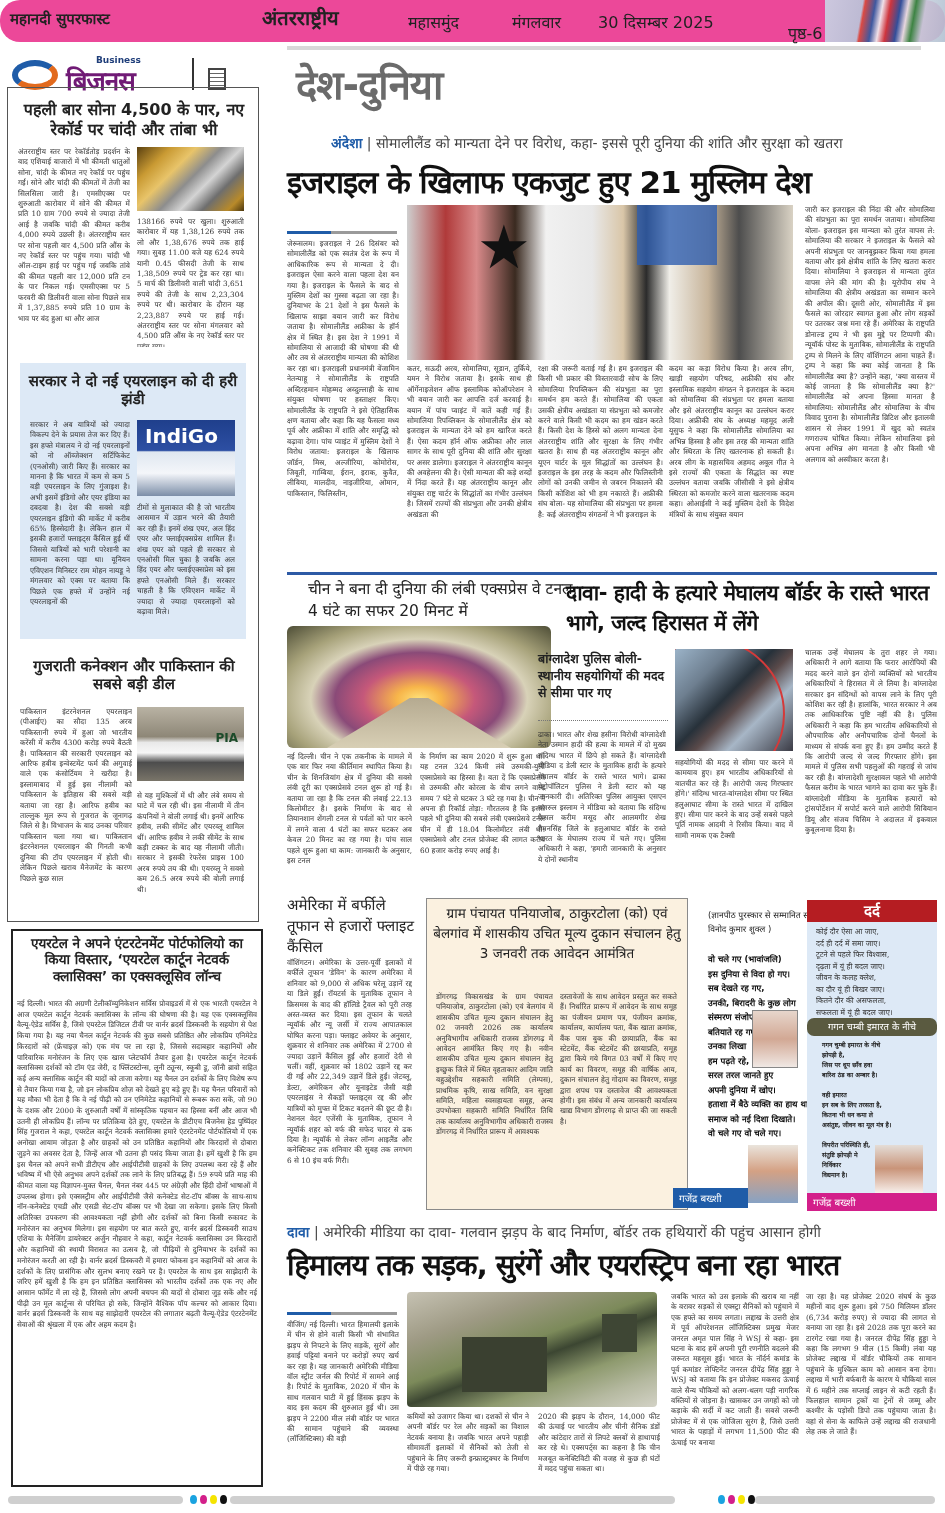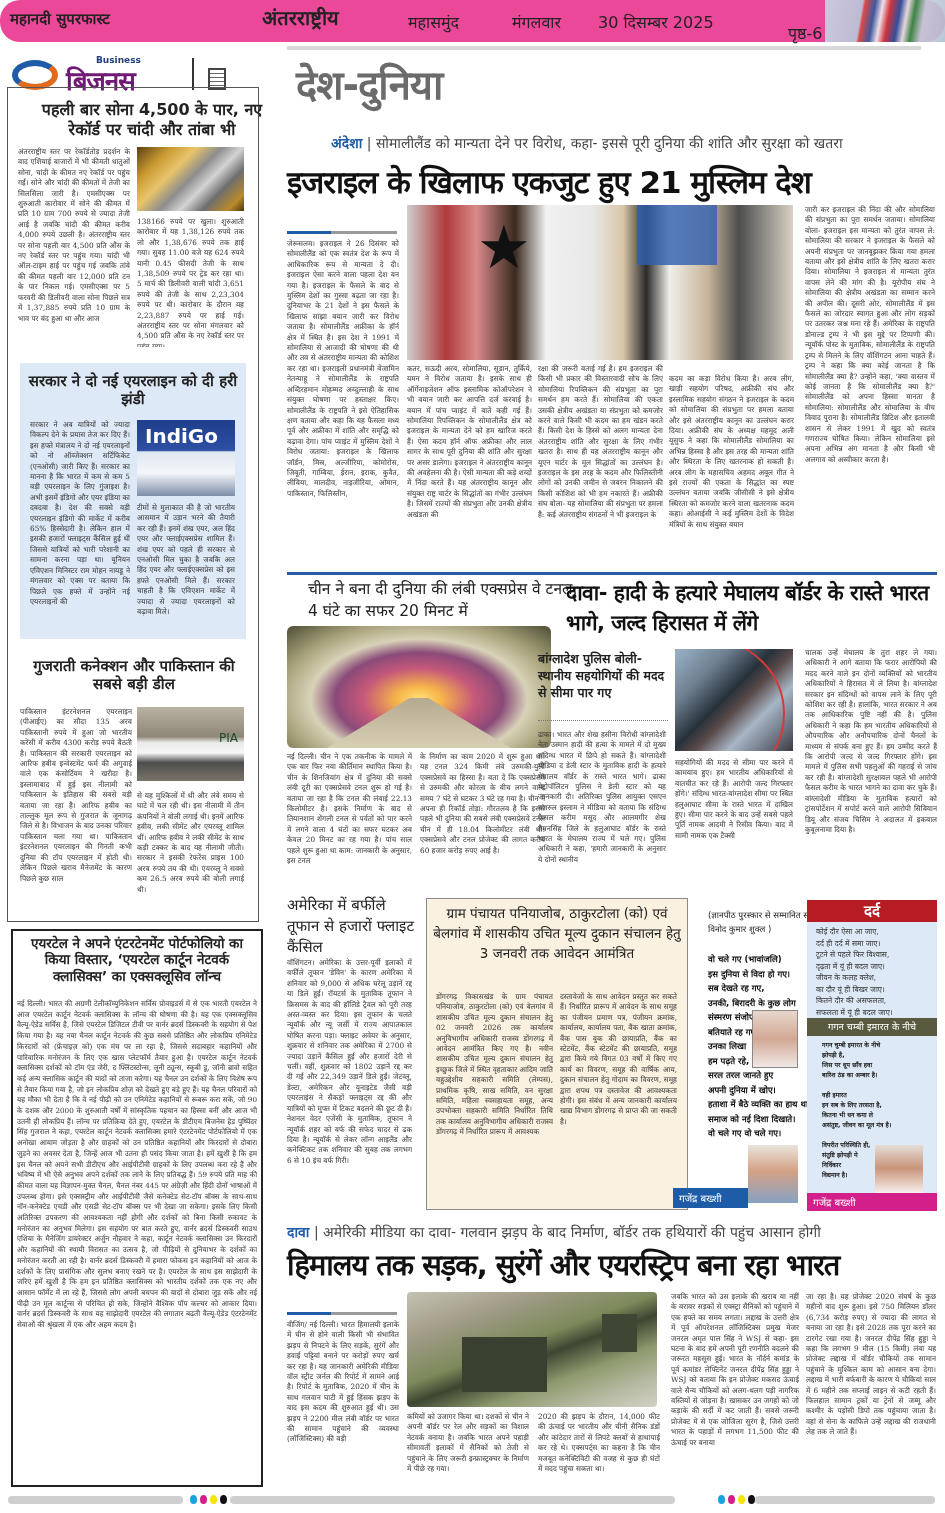--- a/index.html
+++ b/index.html
@@ -25,37 +25,37 @@
   .biz-swoosh { position:absolute; left:0; top:6px; width:46px; height:30px; border-radius:50%; border:6px solid #1f5ca8; border-right-color:#e26a1d; border-bottom-color:#e26a1d; }
   .biz-en { position:absolute; left:84px; top:1px; font-family:"DejaVu Sans",sans-serif; font-size:9px; font-weight:bold; color:#1f3e7a; }
   .biz-hi { position:absolute; left:54px; top:8px; font-family:"DejaVu Sans",sans-serif; font-size:26px; font-weight:bold; color:#701a75; letter-spacing:-1px; }
   .biz-bar { position:absolute; left:180px; top:4px; width:2px; height:32px; background:#333; }
   .biz-bldg { position:absolute; left:196px; top:14px; width:18px; height:22px; border:2px solid #444; background: repeating-linear-gradient(#fff 0 3px, #666 3px 4px); }
 
   .lcol-box { left: 7px; top: 87px; width: 252px; height: 835px; border: 1.5px solid #555; }
   .box-head { font-family: "DejaVu Sans", sans-serif; font-weight: bold; text-align: center; color: #222; line-height: 1.22; }
   .body-text { font-family: "DejaVu Serif", serif; font-size: 7.3px; line-height: 10.4px; color: #333; text-align: justify; overflow: hidden; }
 
-  .gold-head { left: 36px; top: 100px; width: 232px; font-size: 16px; }
+  .gold-head { left: 18px; top: 100px; width: 232px; font-size: 16px; }
   .gold-text1 { left: 18px; top: 147px; width: 112px; height: 200px; }
   .gold-img { left: 137px; top: 147px; width: 107px; height: 64px;
     background: linear-gradient(135deg, #5a4010 0%, #c99a33 20%, #e8c46a 35%, #8d8d8d 50%, #d4d4d4 62%, #6e6e6e 75%, #b88a2a 90%, #4a360e 100%); }
   .gold-text2 { left: 137px; top: 217px; width: 107px; height: 130px; }
 
   .air-box { left: 20px; top: 363px; width: 226px; height: 276px; background: #dde9f6; }
   .air-head { left: 26px; top: 372px; width: 214px; font-size: 15px; }
   .air-text1 { left: 30px; top: 420px; width: 100px; height: 215px; }
   .air-img { left: 137px; top: 420px; width: 98px; height: 76px; background: linear-gradient(180deg, #1f3f8c 0%, #2d4fa3 40%, #dfe7f0 42%, #f4f6fa 70%, #7c8ea8 100%); text-align: right; }
   .air-img span { position:absolute; left:8px; top:4px; font-family:"DejaVu Sans",sans-serif; font-size:20px; color:#fff; font-weight:bold; }
   .air-text2 { left: 137px; top: 503px; width: 98px; height: 132px; }
 
   .guj-head { left: 18px; top: 657px; width: 232px; font-size: 15px; }
   .guj-text1 { left: 20px; top: 707px; width: 112px; height: 205px; }
   .guj-img { left: 137px; top: 707px; width: 107px; height: 74px; background: linear-gradient(180deg, #b9b3a4 0%, #8e8777 40%, #e9e9e9 48%, #f7f7f7 62%, #4d4d4d 75%, #7a7569 100%); }
-  .guj-img span { position:absolute; right:6px; top:24px; font-family:"DejaVu Sans",sans-serif; font-size:12px; font-weight:normal; color:#1c4b2a;padding-left:20px; }
+  .guj-img span { position:absolute; right:6px; top:24px; font-family:"DejaVu Sans",sans-serif; font-size:12px; font-weight:bold; color:#1c4b2a;padding-left:20px; }
   .guj-text2 { left: 137px; top: 791px; width: 107px; height: 120px; }
 
   .airtel-box { left: 11px; top: 929px; width: 252px; height: 558px; border: 2px solid #222; }
   .airtel-head { left: 17px; top: 935px; width: 240px; font-size: 13.5px; }
   .airtel-text { left: 17px; top: 999px; width: 240px; height: 482px; font-size: 7.2px; line-height: 10.7px; }
 
   
   .desh-title { left: 296px; top: 56px; font-family: "DejaVu Sans", sans-serif; font-weight: bold; font-size: 40px; color: #6b6b6b; letter-spacing: -1px; }
 
   
@@ -67,21 +67,21 @@
 
   .blue-dash { height: 3px; width: 110px; background: linear-gradient(90deg, #1f5ca8 0 40%, #9a9a9a 40% 100%); }
   .bd1 { left: 287px; top: 231px; }
   .is-text1 { left: 287px; top: 239px; width: 112px; height: 330px; }
   .is-img { left: 407px; top: 205px; width: 386px; height: 155px;
     background: linear-gradient(90deg, #cfcfcf 0%, #b03a3a 10%, #d98a8a 18%, #3a2a20 28%, #f1f1f1 36%, #e8e8e8 48%, #d9c6a8 56%, #2b2b2b 62%, #f0eee8 68%, #c7b49a 78%, #4d4d4d 86%, #d9d2c4 100%); }
   .is-img .star { position:absolute; left:70px; top:12px; font-size:60px; color:#111; line-height:1; }
   .is-img .bluestar { position:absolute; left:230px; top:0; width:80px; height:60px; background:#2f5fb0; opacity:.8; }
   .is-text2 { left: 407px; top: 364px; width: 125px; height: 205px; }
   .is-text3 { left: 538px; top: 364px; width: 125px; height: 205px; }
-  .is-text4 { left: 669px; top: 364px; width: 125px; height: 205px; margin-top: 10px; }
+  .is-text4 { left: 669px; top: 364px; width: 125px; height: 205px; }
   .is-text5 { left: 805px; top: 205px; width: 130px; height: 364px; }
   .blue-rule { left: 287px; top: 572px; width: 650px; height: 3px; background: #2d5aa5; }
 
   
   .ch-head { left: 287px; top: 578px; width: 270px; font-family: "DejaVu Sans", sans-serif; font-size: 15.5px; line-height: 22px; color: #222; margin-left: 21px; }
   .ch-img { left: 287px; top: 626px; width: 264px; height: 122px; border-radius: 6px;
     background: radial-gradient(ellipse at 50% 60%, #ffe27a 0%, #f7b54a 12%, #c5587a 30%, #8a4a78 45%, #d8d2b8 58%, #a7a27a 75%, #4d4d36 100%); }
   .ch-img .road { position:absolute; left:40px; bottom:0; width:184px; height:50px; background: linear-gradient(180deg, #b5aa90, #d8cfb5); clip-path: polygon(45% 0, 55% 0, 100% 100%, 0 100%); }
   .ch-text1 { left: 287px; top: 752px; width: 125px; height: 140px; }
   .ch-text2 { left: 420px; top: 752px; width: 125px; height: 140px; }
@@ -110,21 +110,21 @@
   .poem-intro { left: 708px; top: 908px; width: 120px; font-family: "DejaVu Sans", sans-serif; font-size: 8.5px; line-height: 14px; color: #222; }
   .poem-lines { left: 708px; top: 952px; width: 120px; font-family: "DejaVu Sans", sans-serif; font-weight: bold; font-size: 8.5px; line-height: 14.5px; color: #111; }
   .poem-photo1 { left: 752px; top: 1010px; width: 46px; height: 58px; background: linear-gradient(180deg, #e7d6cc 0%, #d2a894 50%, #f0e8e4 100%); border: 1px solid #888; }
   .poem-photo2 { left: 748px; top: 1145px; width: 50px; height: 58px; background: linear-gradient(180deg, #eae4dc 0%, #d4a184 45%, #87a2c4 100%); }
   .poem-byline { left: 673px; top: 1188px; width: 75px; height: 20px; background: #1f5ca8; color: #fff; font-family: "DejaVu Sans", sans-serif; font-size: 10px; padding: 3px 6px; }
 
   
   .dard-box { left: 807px; top: 900px; width: 130px; height: 310px; background: #dde9f6; }
   .dard-title { left: 807px; top: 900px; width: 130px; height: 22px; background: #b51d22; color: #fff; text-align: center; font-family: "DejaVu Sans", sans-serif; font-weight: bold; font-size: 15px; line-height: 22px; }
   .dard-lines { left: 816px; top: 926px; width: 118px; font-family: "DejaVu Serif", serif; font-size: 7.5px; line-height: 11.5px; color: #333; }
-  .gagan-title { left: 807px; top: 1018px; width: 130px; height: 18px; background: #5a5a40; color: #fff; text-align: center; font-family: "DejaVu Sans", sans-serif; font-size: 9.5px; line-height: 18px; }
+  .gagan-title { left: 807px; top: 1018px; width: 130px; height: 18px; background: #5a5a40; color: #fff; text-align: center; font-family: "DejaVu Sans", sans-serif; font-size: 9.5px; line-height: 18px; border-radius: 7px; }
   .gagan-lines { left: 822px; top: 1040px; width: 110px; font-family: "DejaVu Sans", sans-serif; font-size: 6.2px; line-height: 10px; color: #222; font-weight: bold; }
   .gagan-photo { left: 875px; top: 1145px; width: 48px; height: 52px; background: linear-gradient(180deg, #e4ddd7 0%, #c99479 45%, #ffffff 100%); }
   .gagan-byline { left: 807px; top: 1193px; width: 130px; height: 18px; background: #d31f8a; color: #fff; font-family: "DejaVu Sans", sans-serif; font-size: 10px; padding: 2px 6px; }
 
   
   .kicker2 { left: 287px; top: 1222px; }
   .hl2 { left: 287px; top: 1244px; font-size: 29px; }
   .bd2 { left: 287px; top: 1312px; }
   .him-text1 { left: 287px; top: 1320px; width: 112px; height: 175px; }
   .him-img { left: 407px; top: 1292px; width: 250px; height: 115px; border-radius: 4px;

